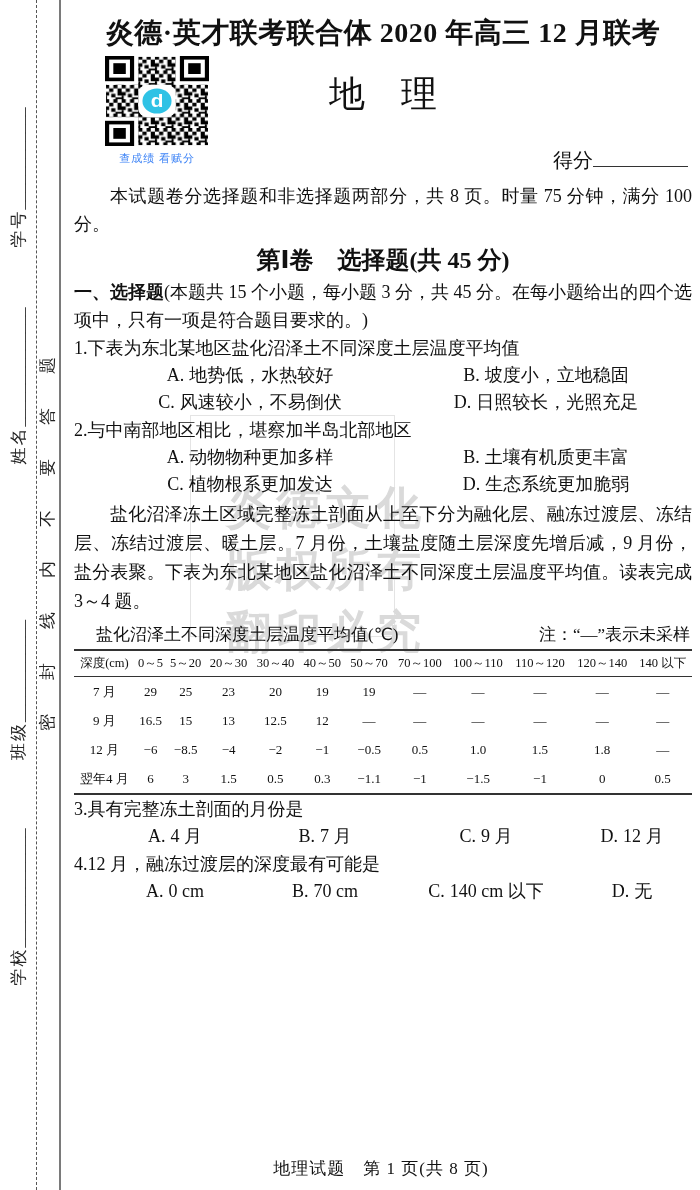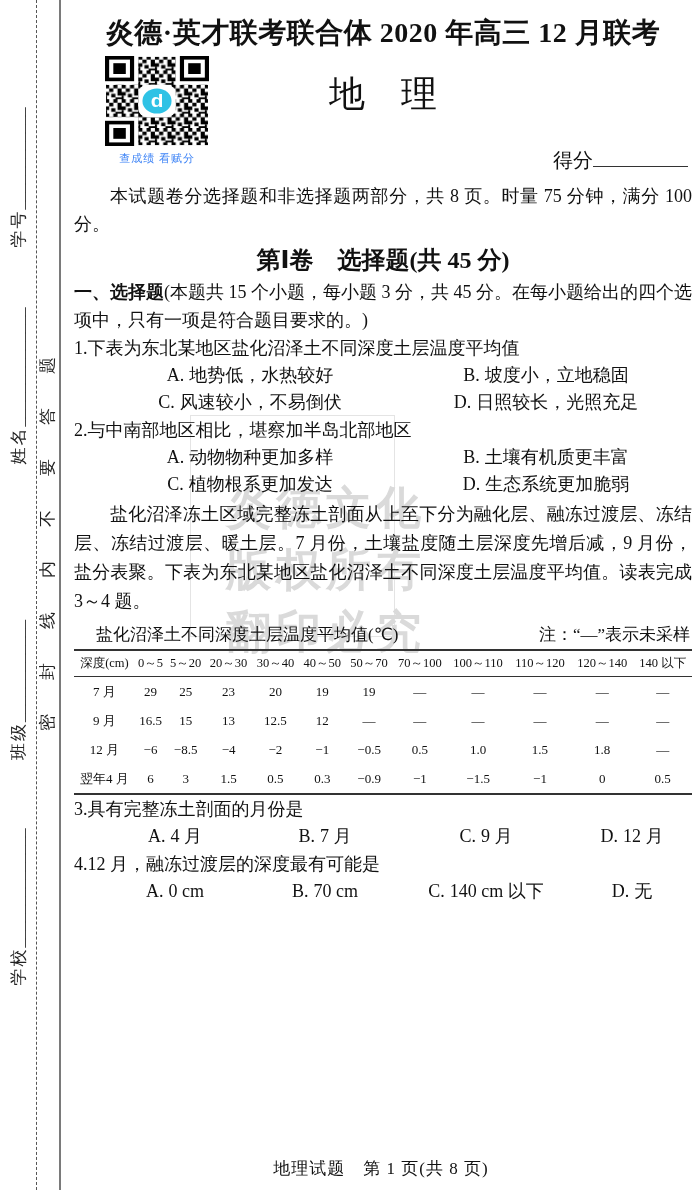--- a/index.html
+++ b/index.html
@@ -247,21 +247,21 @@
           <td>1.8</td>
           <td>—</td>
         </tr>
         <tr>
           <td>翌年4 月</td>
           <td>6</td>
           <td>3</td>
           <td>1.5</td>
           <td>0.5</td>
           <td>0.3</td>
-          <td>−0.9</td>
+          <td>−1.1</td>
           <td>−1</td>
           <td>−1.5</td>
           <td>−1</td>
           <td>0</td>
           <td>0.5</td>
         </tr>
       </tbody>
     </table>
 
     <div class="question">

